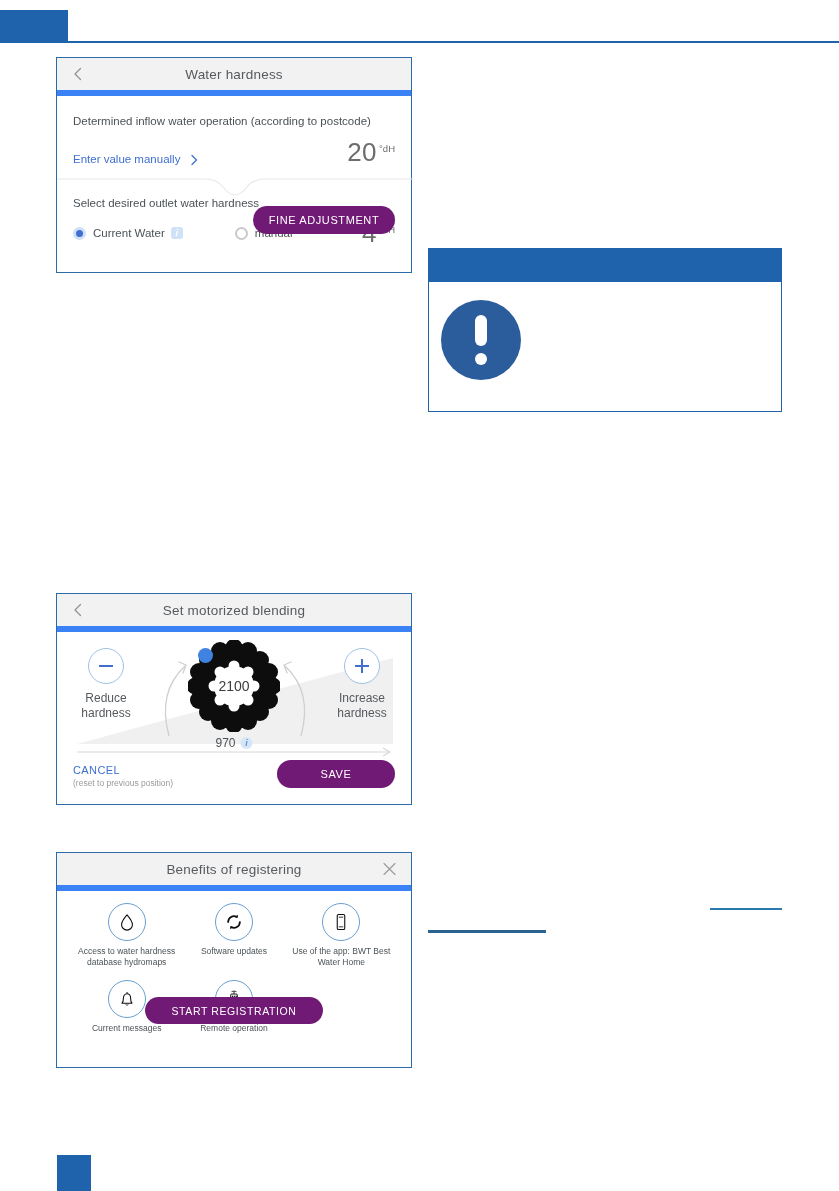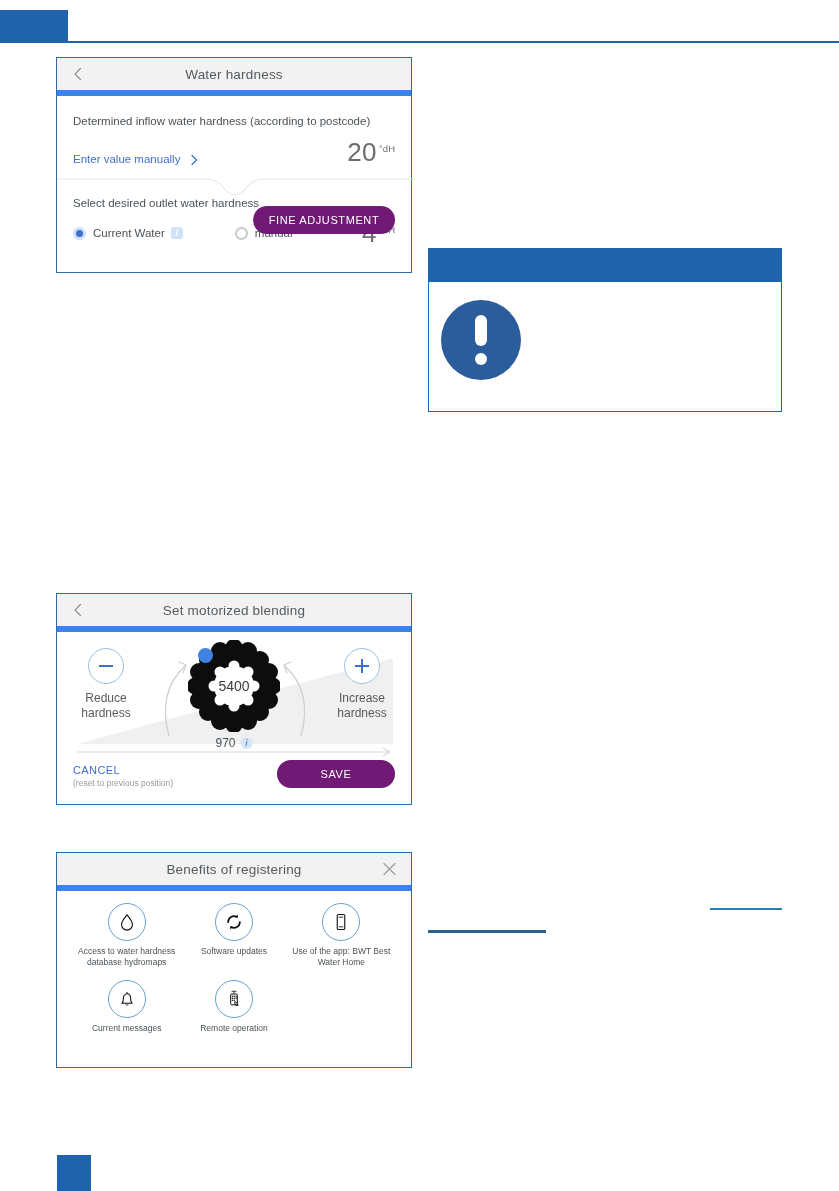--- a/index.html
+++ b/index.html
@@ -214,21 +214,21 @@
   <div class="card-header">
     <span class="back-chevron">
       <svg viewBox="0 0 14 14" width="14" height="14">
           <path d="M9.5 1.5 L4 7 L9.5 12.5" fill="none" stroke="#8b9096" stroke-width="1.2" stroke-linecap="round" stroke-linejoin="round"></path>
         </svg>
     </span>
     <span class="card-title">Water hardness</span>
   </div>
 
   <div class="card-body">
-    <div class="lbl-1">Determined inflow water hardness (according to postcode)</div>
+    <div class="lbl-1">Determined inflow water operation (according to postcode)</div>
 
     <div class="row-manual">
       <span class="link-manual">Enter value manually</span>
       <span class="link-chev">
         <svg viewBox="0 0 12 12" width="12" height="12">
             <path d="M4 1.5 L8.5 6 L4 10.5" fill="none" stroke="#3f6fd0" stroke-width="1.3" stroke-linecap="round" stroke-linejoin="round"></path>
           </svg>
       </span>
       <span class="big-val">
         <span class="big-num">20</span>
@@ -354,21 +354,21 @@
               <circle cx="60" cy="32" r="5.5"></circle>
             <circle cx="66" cy="46" r="5.5"></circle>
               <circle cx="60" cy="60" r="5.5"></circle>
             <circle cx="46" cy="66" r="5.5"></circle>
               <circle cx="32" cy="60" r="5.5"></circle>
             <circle cx="26" cy="46" r="5.5"></circle>
               <circle cx="32" cy="32" r="5.5"></circle>
           </g>
         </svg>
         <div class="gear-marker"></div>
-        <div class="gear-num">5400</div>
+        <div class="gear-num">2100</div>
       </div>
 
       <div class="below-val">
         <span>970</span>
         <span class="info-badge round" style="margin-left:5px;">i</span>
       </div>
     </div>
 
     <div class="blend-foot">
       <div class="cancel-link">
@@ -454,14 +454,15 @@
                 <rect x="11.6" y="12.8" width="1.5" height="1.5"></rect>
             </g>
             <path d="M13 15 Q16 16 17 19.5 Q15.5 20.5 13.6 19.2 Q12.6 17 13 15 Z" fill="none" stroke="#0f0f0f" stroke-width="1.1" stroke-linejoin="round"></path>
           </svg>
         </div>
         <div class="btext">Remote operation</div>
       </div>
 
     </div>
 
+    <button class="btn-pill btn-register">START REGISTRATION</button>
   </div>
 </div>
 
 </body></html>

